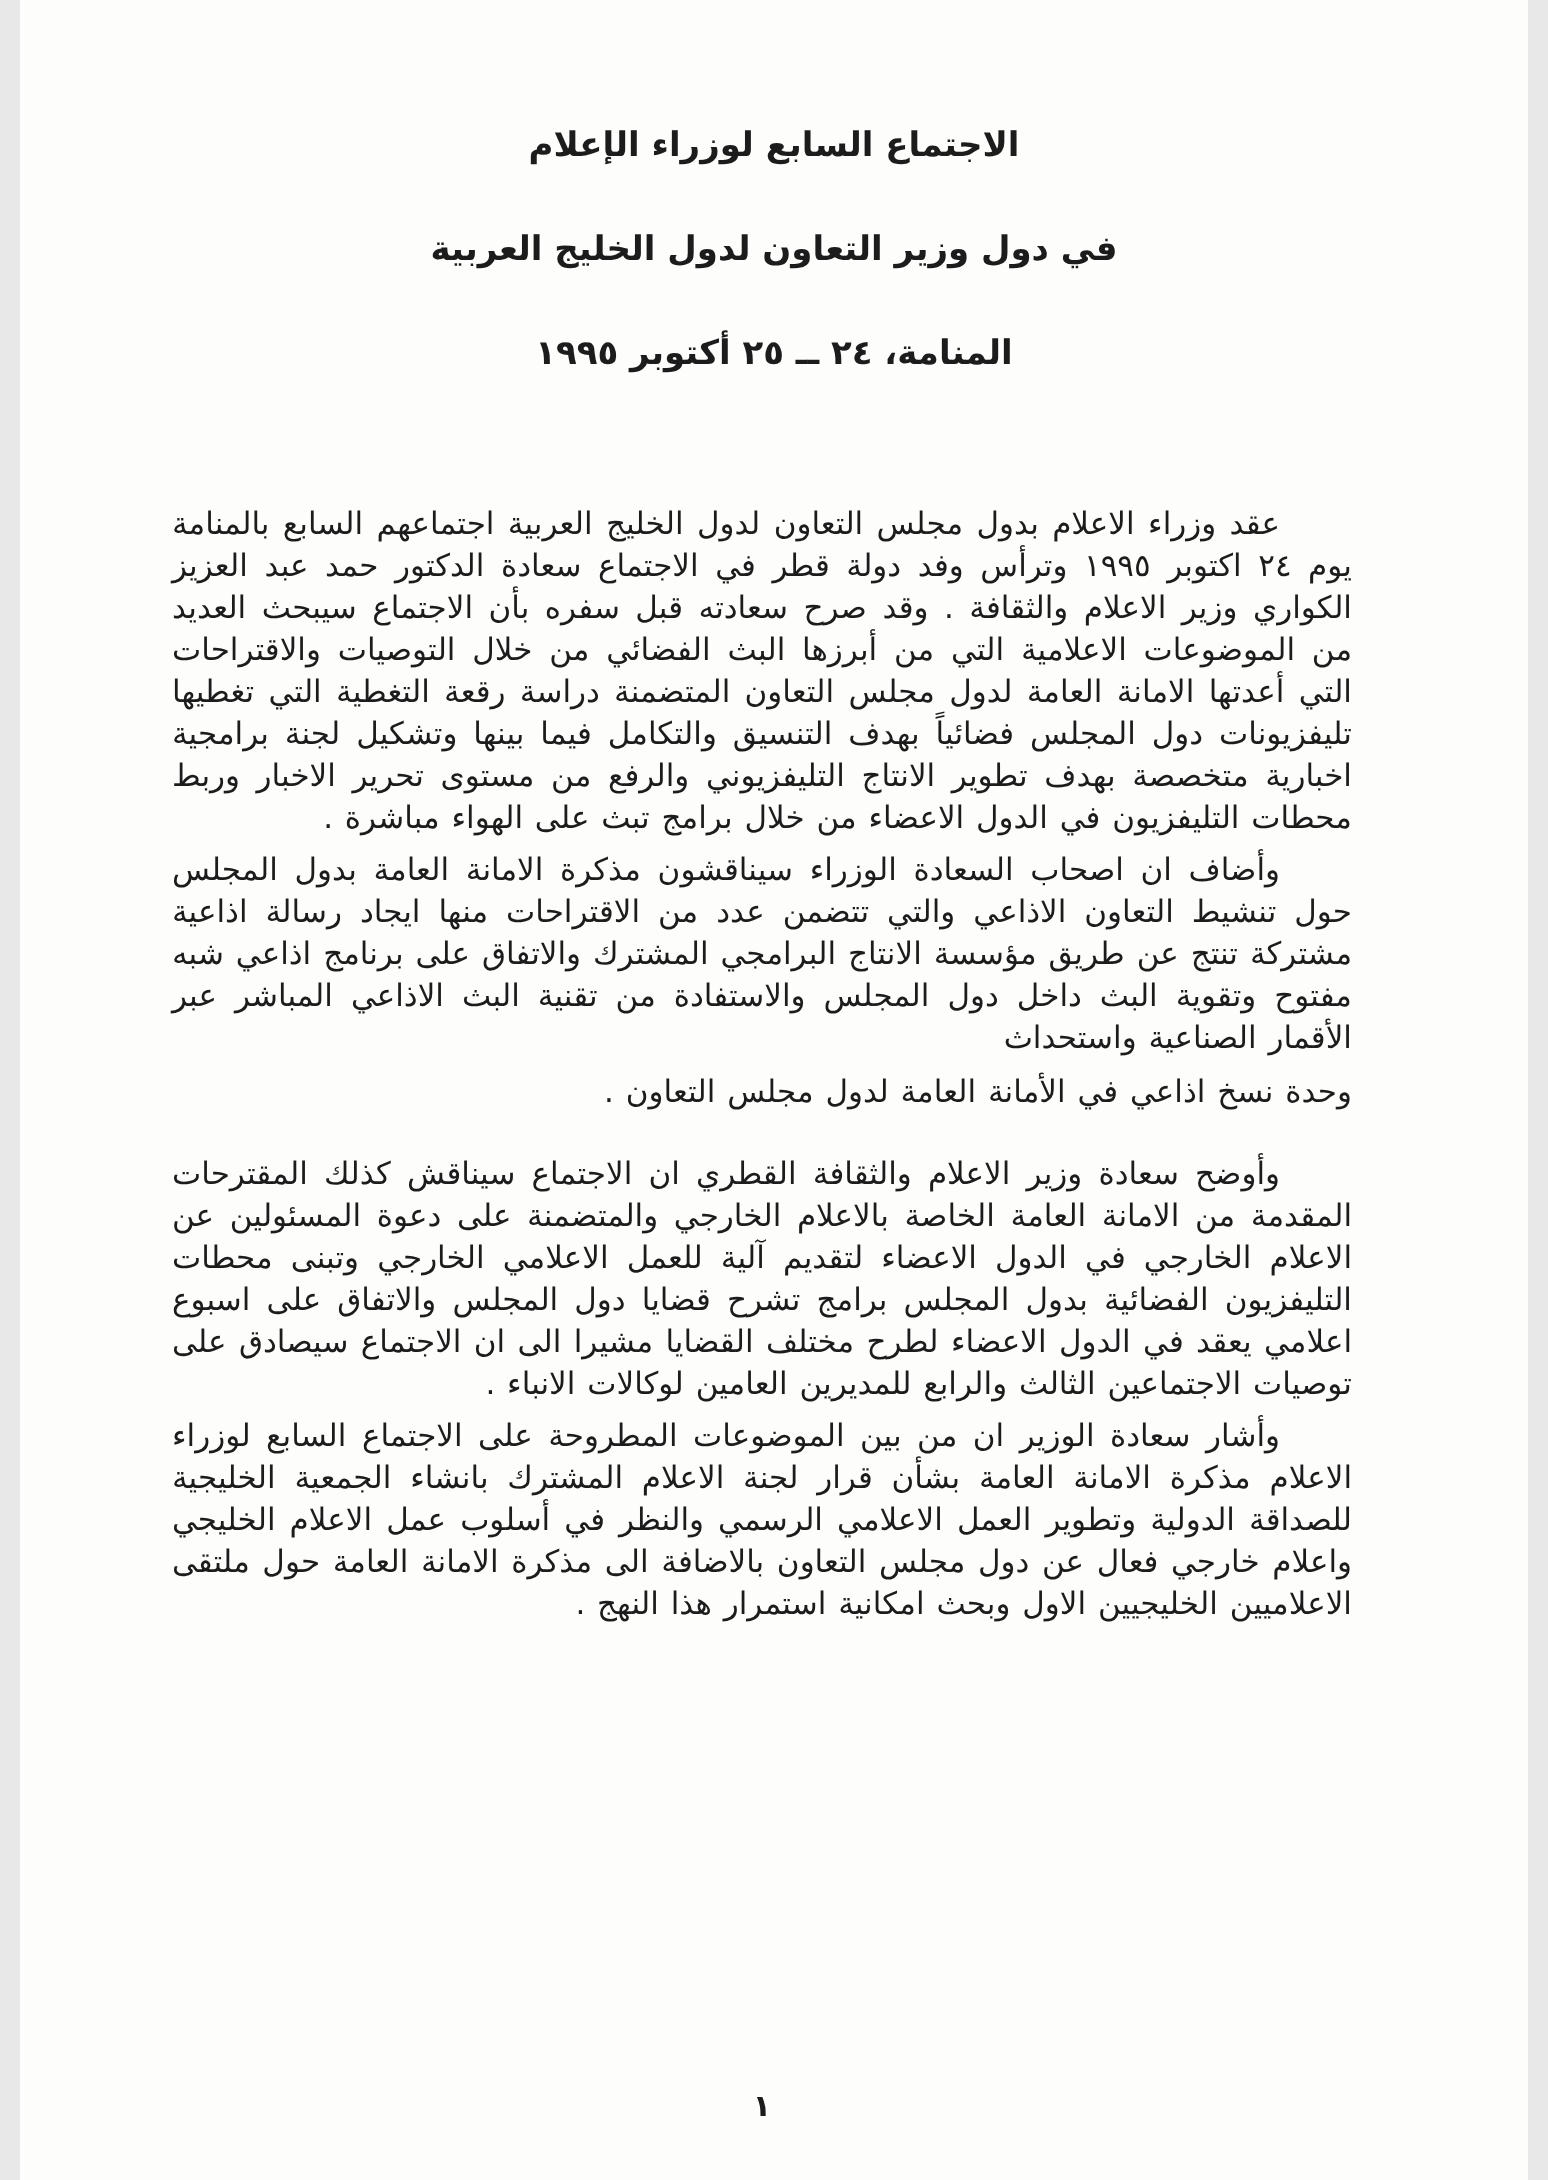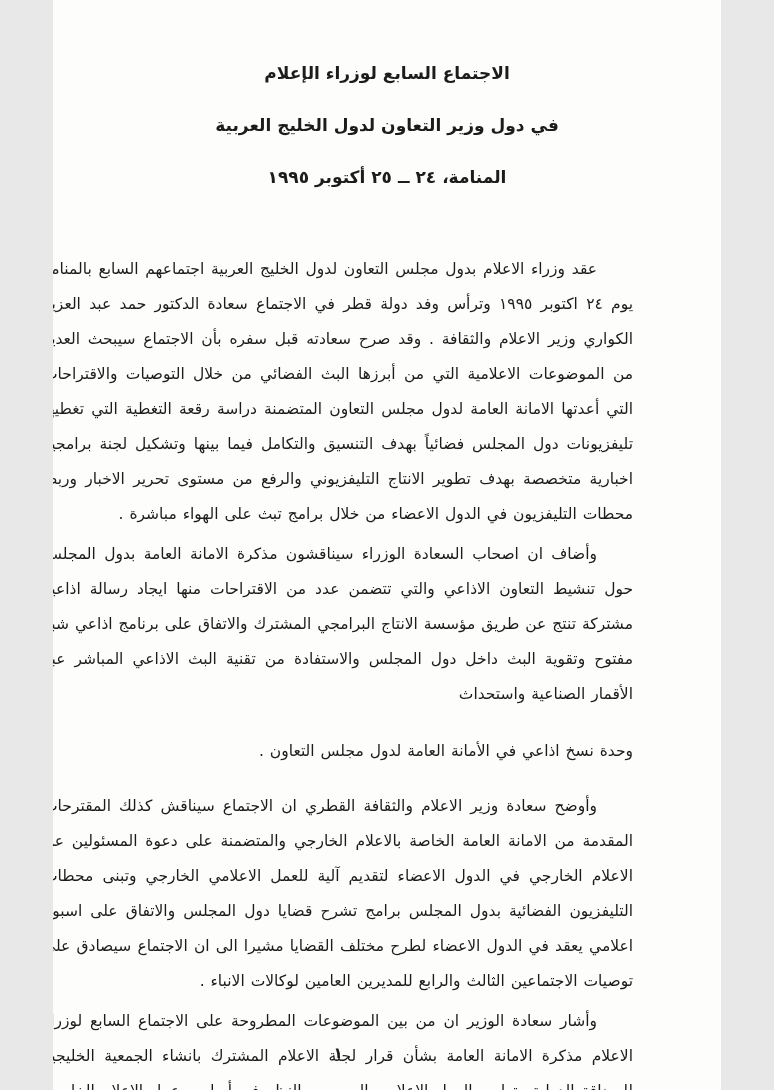--- a/index.html
+++ b/index.html
@@ -2,21 +2,21 @@
 <html lang="ar" dir="rtl"><head>
 <meta charset="utf-8">
 <style>
   html, body {
     margin: 0;
     padding: 0;
     background: #e8e8e8;
   }
   .page {
     position: relative;
-    width: 668px;
+    width: 754px;
     height: 1090px;
     margin: 0 auto;
     background: #fdfdfc;
     color: #1c1c1c;
     font-family: "DejaVu Sans", sans-serif;
     overflow: hidden;
     box-sizing: border-box;
   }
   .title-block {
     padding-top: 62px;
@@ -36,29 +36,29 @@
   .body-block {
     position: absolute;
     top: 252px;
     right: 88px;
     width: 590px;
     direction: rtl;
     text-align: justify;
   }
   .para {
     font-size: 15.5px;
-    line-height: 35px;
+    line-height: 21px;
     margin: 0 0 5px 0;
     text-indent: 36px;
     word-spacing: 1px;
   }
   .para.standalone {
     text-indent: 0;
     text-align: right;
-    margin-top: 22px;
+    margin-top: 6px;
     margin-bottom: 20px;
   }
   .page-number {
     position: absolute;
     top: 1044px;
     right: 88px;
     width: 590px;
     text-align: center;
     font-size: 15px;
     font-weight: bold;

